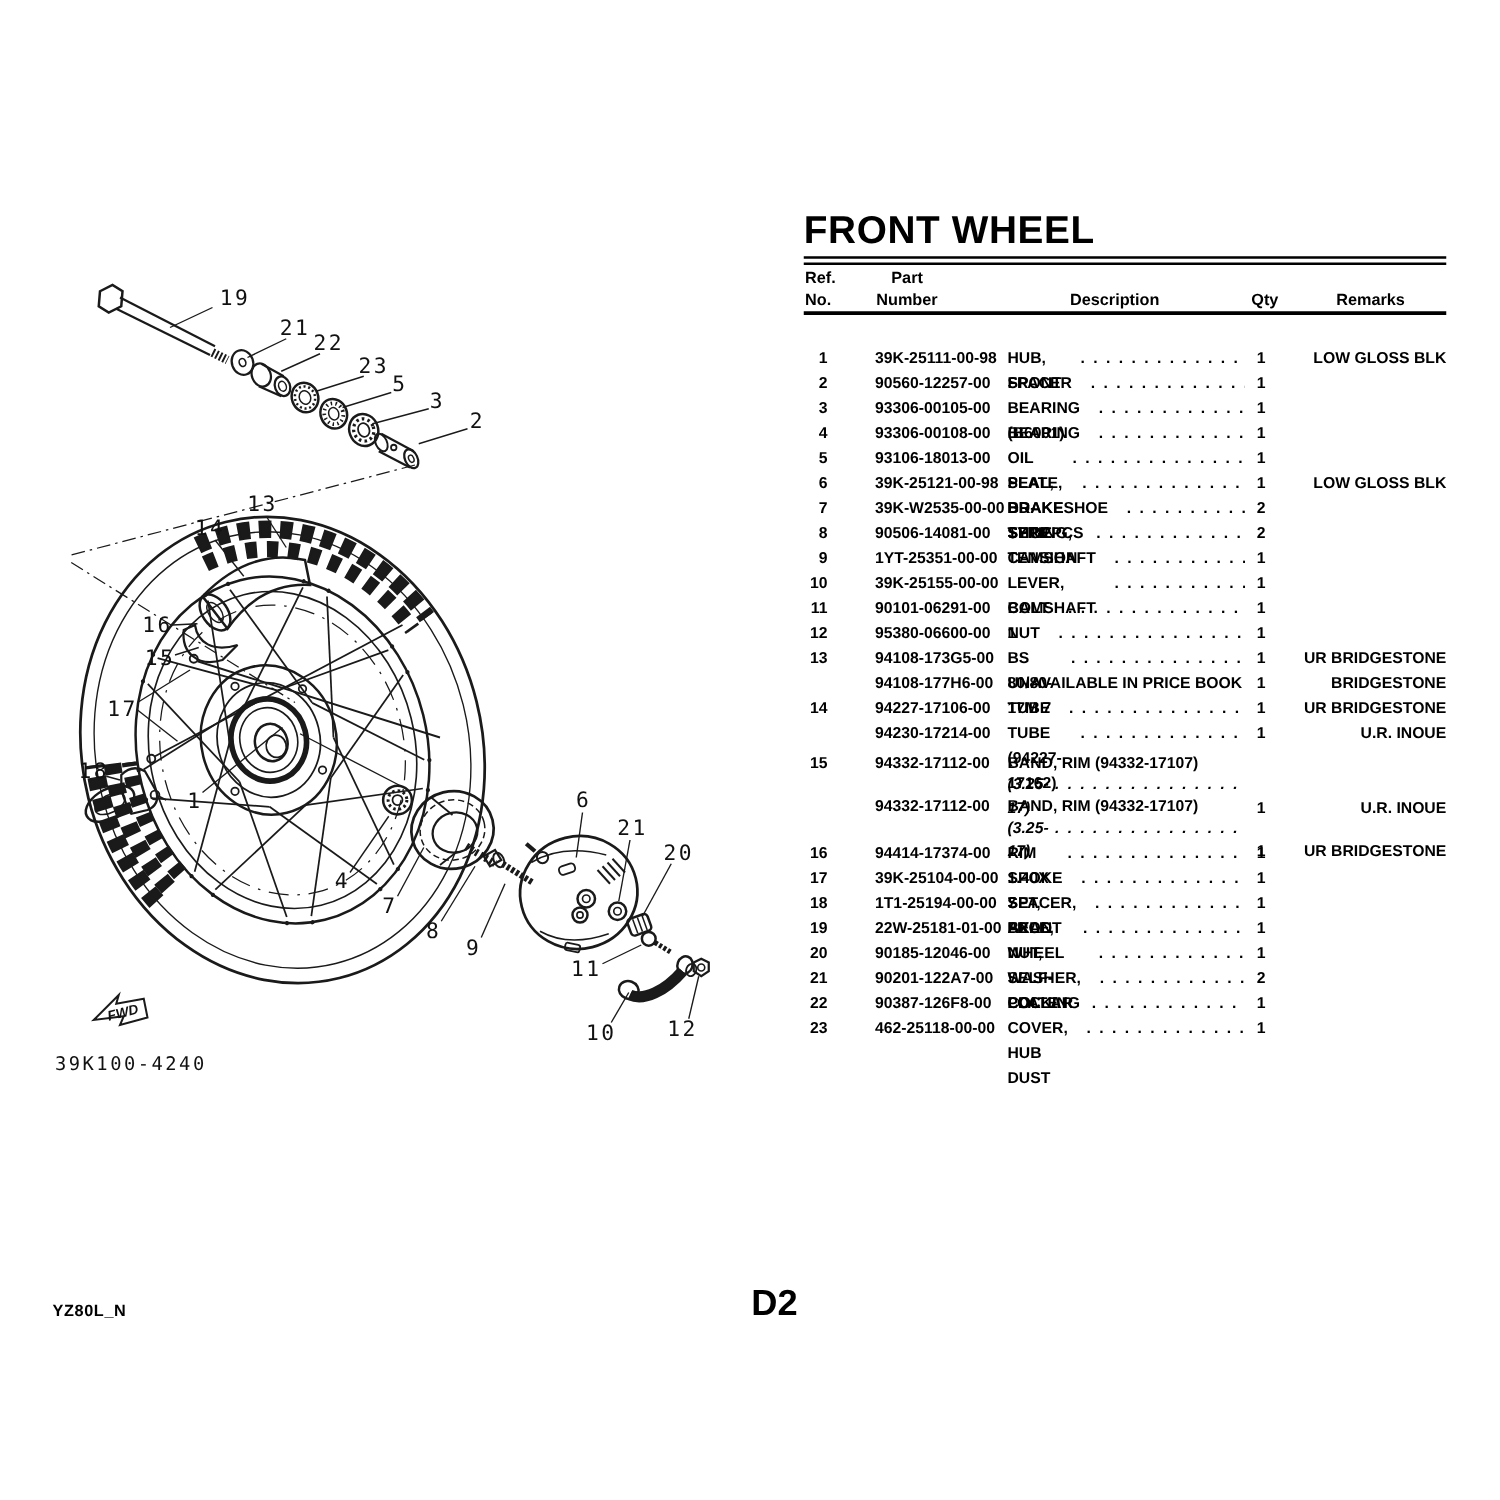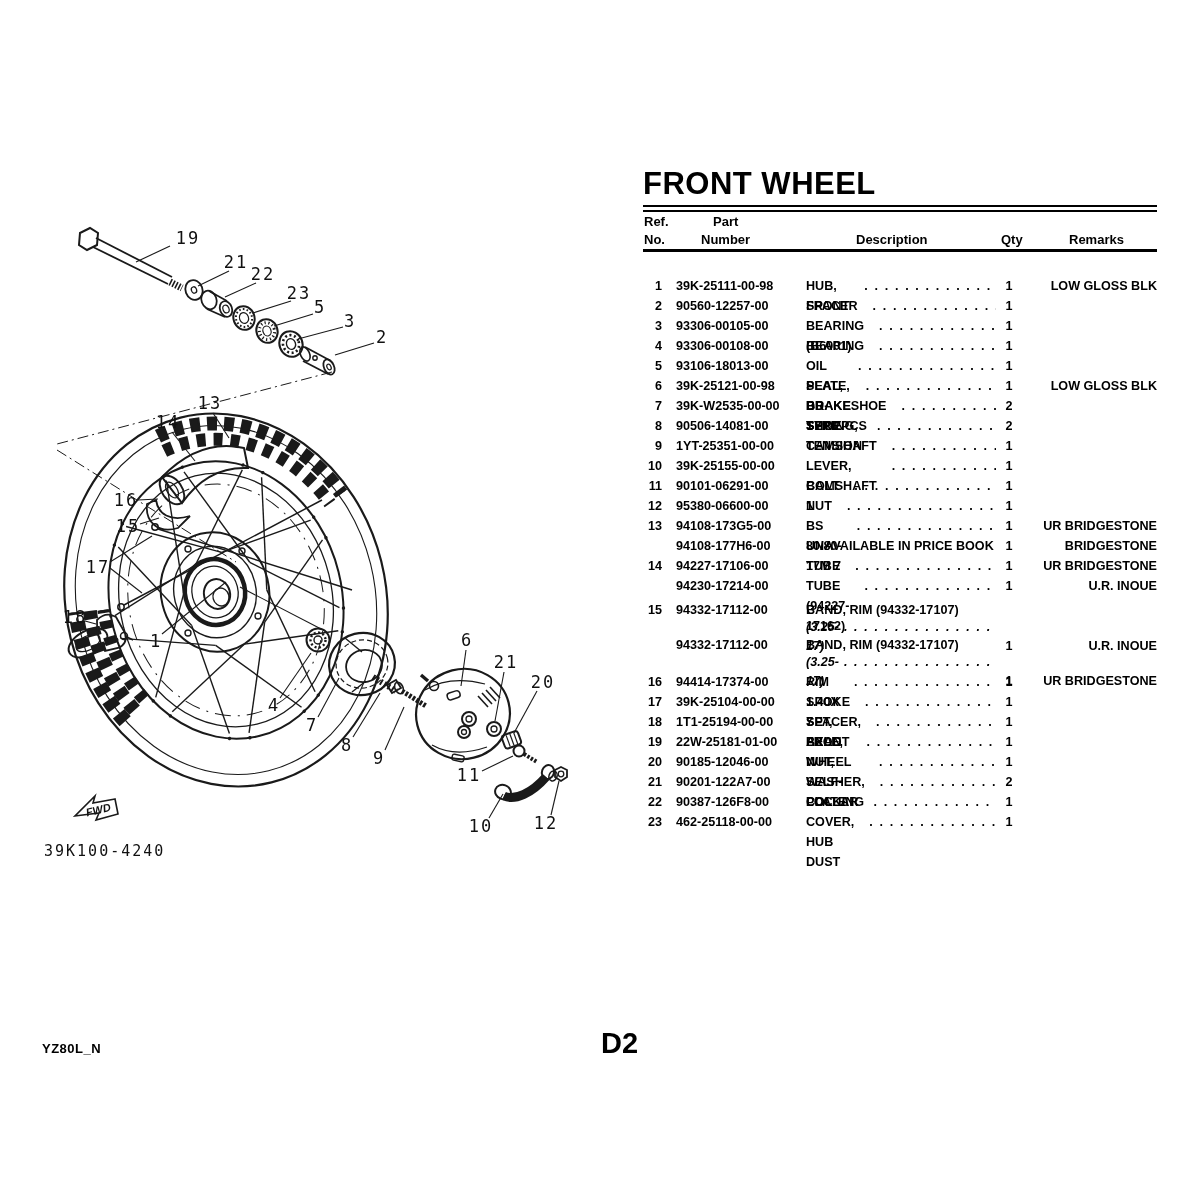--- a/index.html
+++ b/index.html
@@ -14,21 +14,21 @@
   .h-ref1{left:1px;top:1px}.h-ref2{left:1px;top:19px}
   .h-part1{left:70px;top:1px}.h-part2{left:58px;top:19px}
   .h-desc{left:213px;top:19px}.h-qty{left:358px;top:19px}.h-rem{left:426px;top:19px}
   .rule-heavy{position:absolute;left:643px;top:249px;width:514px;height:3px;background:#000;}
 
   #rows{position:absolute;left:643px;top:276px;width:514px;font-size:12.6px;font-weight:bold;}
   .trow{display:grid;grid-template-columns:19px 14px 130px 190px 26px 135px;height:20px;line-height:20px;}
   .trow.two{height:35px;line-height:16px;}
   .trow.sp{margin-top:6px;}
   .c-ref{text-align:right;}
-  .c-part{grid-column:3;}
+  .c-part{grid-column:3;margin-left:24px;}
   .c-desc{grid-column:4;display:flex;min-width:0;gap:10px;}
   .c-desc.block{display:block;}
   .c-desc .l2{display:flex;min-width:0;line-height:19px;font-style:italic;}
   .leader{flex:1 1 auto;overflow:hidden;white-space:nowrap;margin-left:5px;letter-spacing:1.6px;}
   .c-qty{grid-column:5;text-align:center;}
   .c-rem{grid-column:6;text-align:right;padding-left:8px;white-space:nowrap;}
   .trow.two .c-qty,.trow.two .c-rem{align-self:end;line-height:19px;}
 
   .doc-code{position:absolute;left:42px;top:1041px;font-size:13px;font-weight:bold;letter-spacing:.5px;}
   .page-num{position:absolute;left:601px;top:1027px;font-size:29px;font-weight:bold;text-align:center;}

